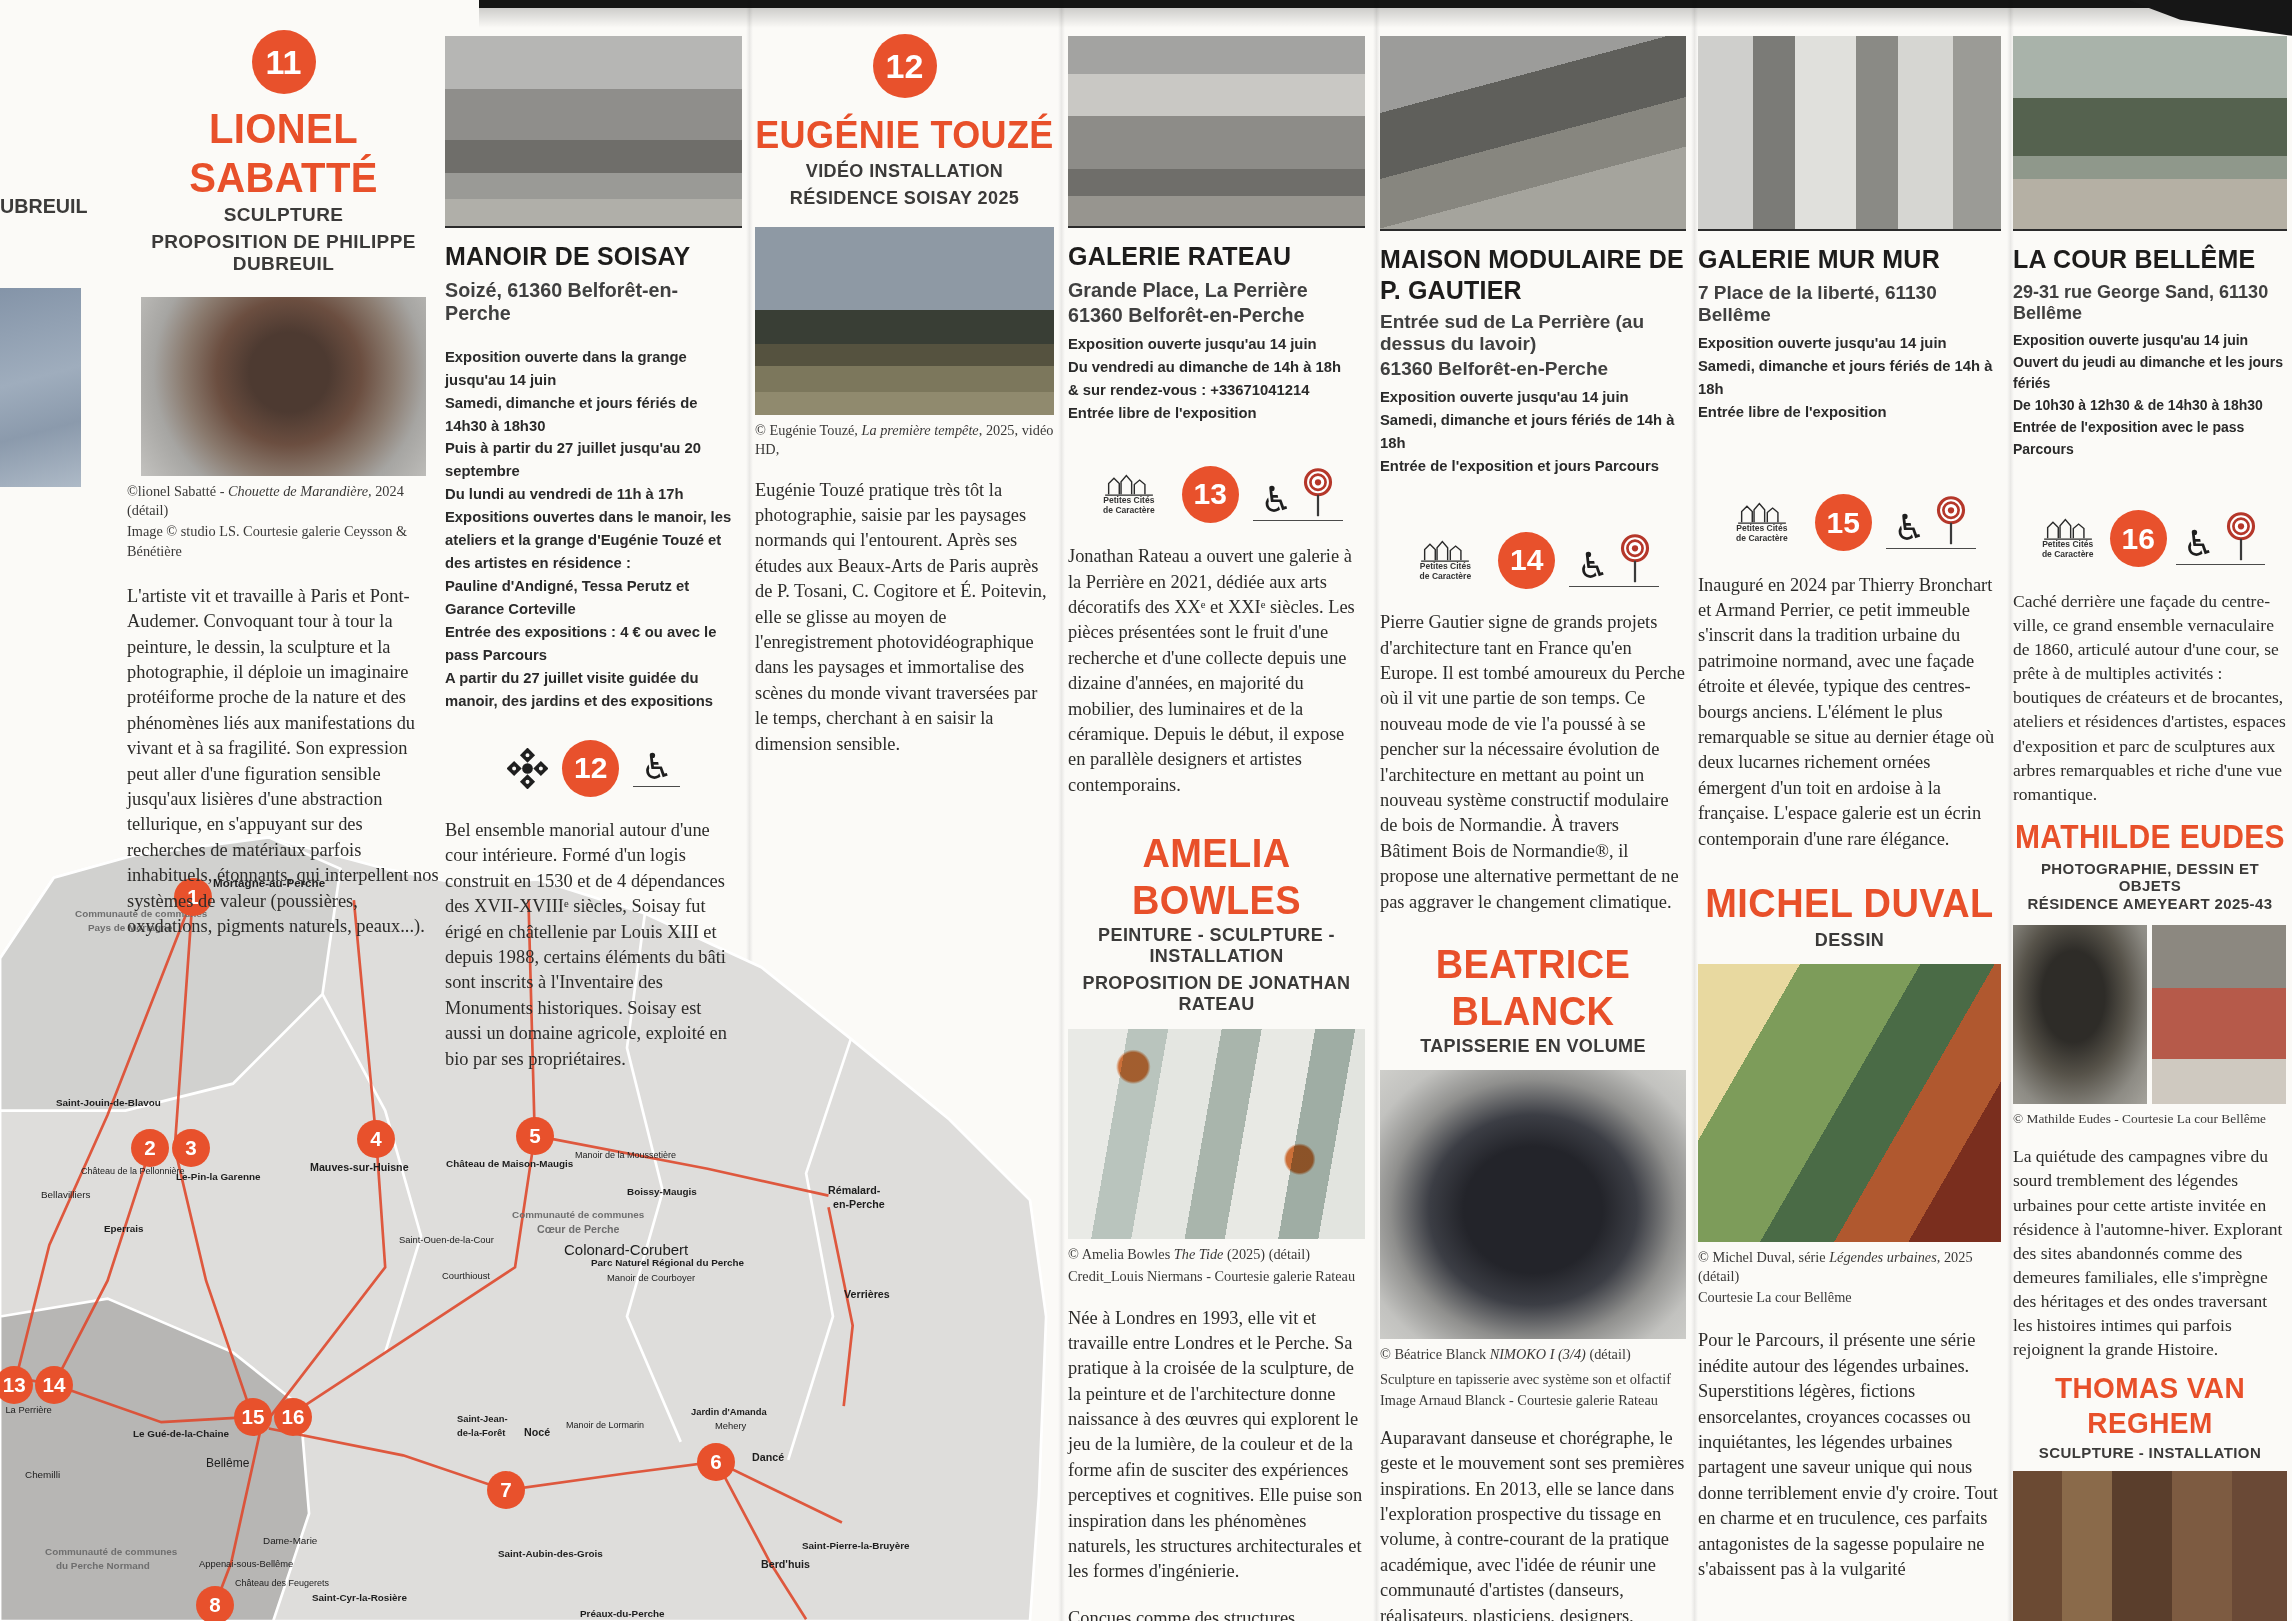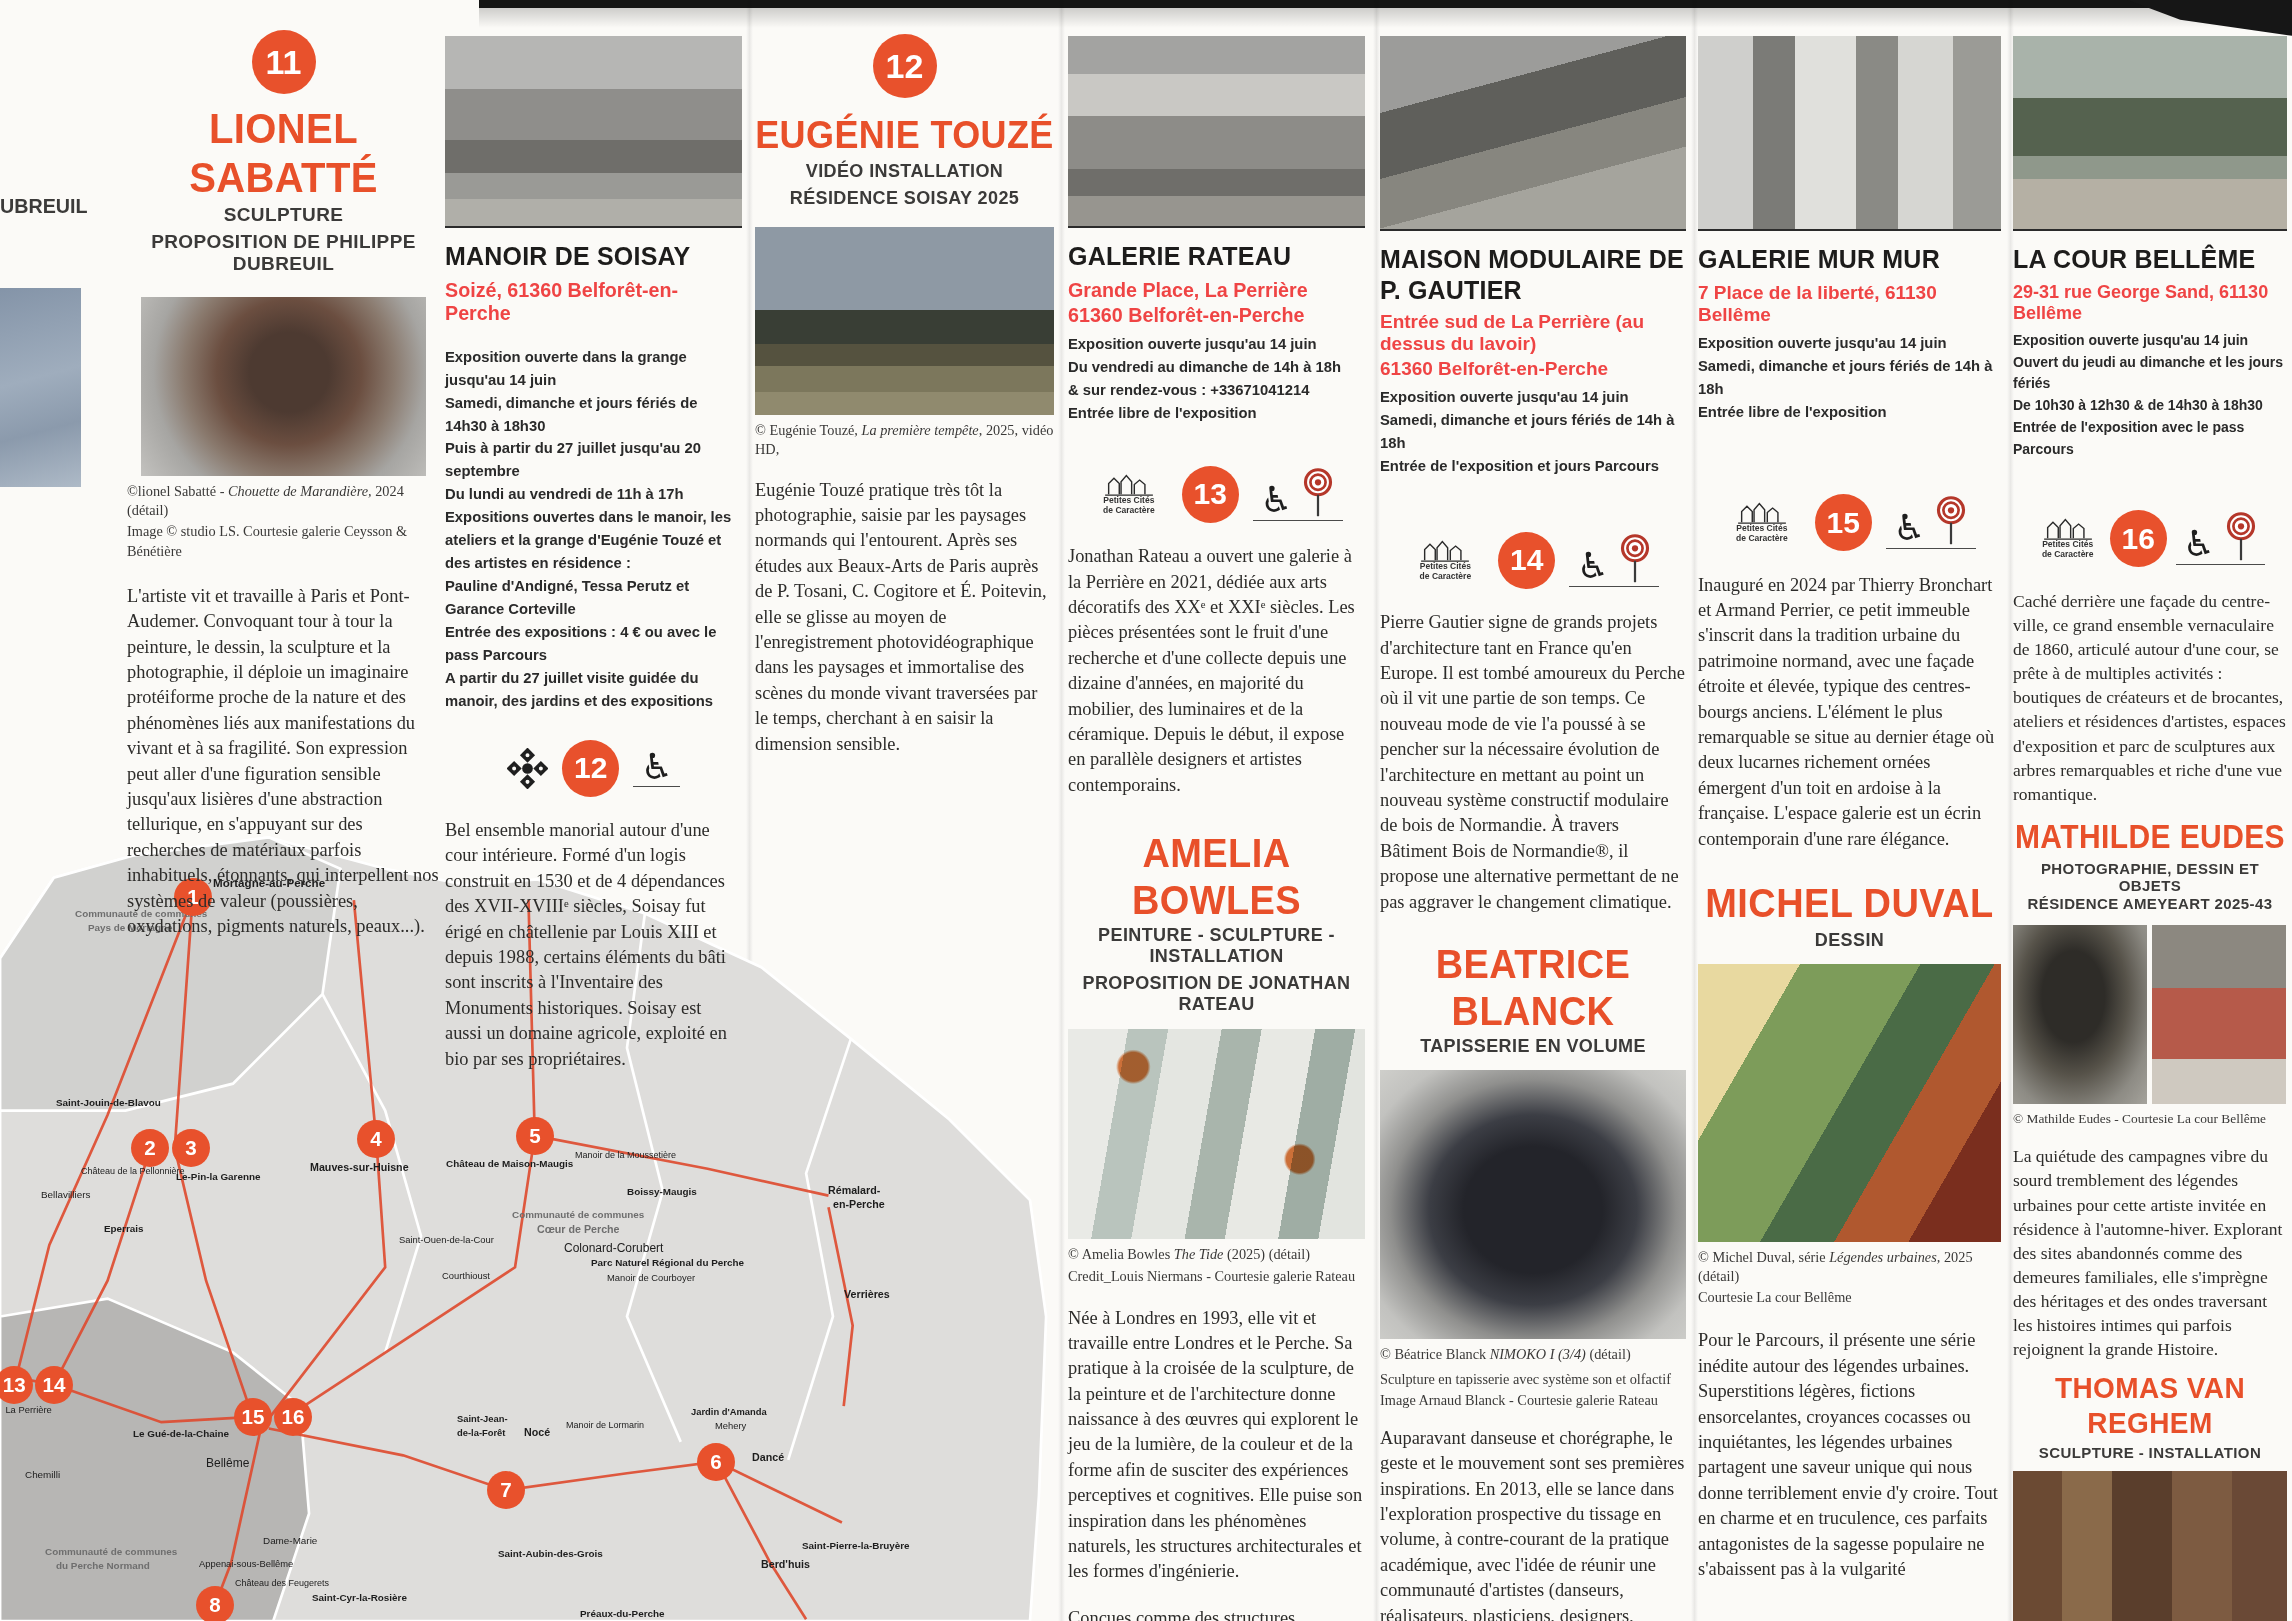--- a/index.html
+++ b/index.html
@@ -3,21 +3,21 @@
 <meta charset="utf-8">
 <style>
   html,body{margin:0;padding:0;background:#e9e7e2;}
   #page{position:relative;width:2293px;height:1621px;background:#fbfaf7;overflow:hidden;
         font-family:"Liberation Serif", serif;color:#2e2d2b;}
   .col{position:absolute;top:0;}
   .sans{font-family:"Liberation Sans", sans-serif;}
   .venue-photo{width:100%;border-bottom:2.7px solid #2b2b2b;}
   .vhead{font-family:"Liberation Sans",sans-serif;font-weight:800;font-size:25px;letter-spacing:0.2px;
          color:#1d1c1b;margin:12.5px 0 9px 0;transform:scaleY(1.05);transform-origin:left top;}
-  .addr{font-family:"Liberation Sans",sans-serif;font-weight:700;font-size:19.7px;color:#ef4444;line-height:1.2;margin:1.8px 0;}
+  .addr{font-family:"Liberation Sans",sans-serif;font-weight:700;font-size:19.7px;color:#404040;line-height:1.2;margin:1.8px 0;}
   .det{font-family:"Liberation Sans",sans-serif;font-weight:700;font-size:14.8px;color:#2a2a2a;line-height:1.55;}
   .body{font-size:18.4px;line-height:1.38;color:#2d2c2a;margin:0 0 12.5px 0;}
   .cap{font-size:14.3px;line-height:1.35;color:#3a3938;margin-top:6.3px;}
   .cap .it{font-style:italic;}
   .numrow{display:flex;align-items:center;justify-content:center;gap:14.3px;margin:27px 0 21.5px 0;}
   .badge{background:#e8512c;color:#fff;border-radius:50%;display:flex;align-items:center;justify-content:center;
          font-family:"Liberation Sans",sans-serif;font-weight:800;}
   .badge.big{width:64px;height:64px;font-size:34px;margin:0 auto;}
   .badge.mid{width:57px;height:57px;font-size:30px;}
   .artist{font-family:"Liberation Sans",sans-serif;font-weight:800;color:#e8502a;text-align:center;
@@ -91,21 +91,21 @@
     <div class="ml" style="left:104px;top:408px;font-size:9.9px;font-weight:700">Eperrais</div>
     <div class="ml" style="left:310px;top:346px;font-size:10.7px;font-weight:700">Mauves-sur-Huisne</div>
     <div class="ml" style="left:446px;top:343px;font-size:9.9px;font-weight:700">Château de Maison-Maugis</div>
     <div class="ml" style="left:575px;top:335px;font-size:9px">Manoir de la Moussetière</div>
     <div class="ml" style="left:627px;top:371px;font-size:9.9px;font-weight:700">Boissy-Maugis</div>
     <div class="ml gray" style="left:512px;top:394px;font-size:9.9px;font-weight:700">Communauté de communes</div>
     <div class="ml gray" style="left:537px;top:408px;font-size:10.7px;font-weight:700">Cœur de Perche</div>
     <div class="ml" style="left:828px;top:369px;font-size:10.7px;font-weight:700">Rémalard-</div>
     <div class="ml" style="left:833px;top:383px;font-size:10.7px;font-weight:700">en-Perche</div>
     <div class="ml" style="left:399px;top:419px;font-size:9.4px">Saint-Ouen-de-la-Cour</div>
-    <div class="ml" style="left:564px;top:426px;font-size:12px">Colonard-Corubert</div>
+    <div class="ml" style="left:564px;top:426px;font-size:15px">Colonard-Corubert</div>
     <div class="ml" style="left:442px;top:455px;font-size:9.4px">Courthioust</div>
     <div class="ml" style="left:591px;top:442px;font-size:9.9px;font-weight:700">Parc Naturel Régional du Perche</div>
     <div class="ml" style="left:607px;top:457px;font-size:9.4px">Manoir de Courboyer</div>
     <div class="ml" style="left:844px;top:473px;font-size:10.7px;font-weight:700">Verrières</div>
     <div class="ml" style="left:5.4px;top:589px;font-size:9.4px">La Perrière</div>
     <div class="ml" style="left:133px;top:613px;font-size:9.9px;font-weight:700">Le Gué-de-la-Chaine</div>
     <div class="ml" style="left:206px;top:641px;font-size:12px;font-weight:400">Bellême</div>
     <div class="ml" style="left:25px;top:654px;font-size:9.9px">Chemilli</div>
     <div class="ml" style="left:457px;top:598px;font-size:9.4px;font-weight:700">Saint-Jean-</div>
     <div class="ml" style="left:457px;top:612px;font-size:9.4px;font-weight:700">de-la-Forêt</div>

